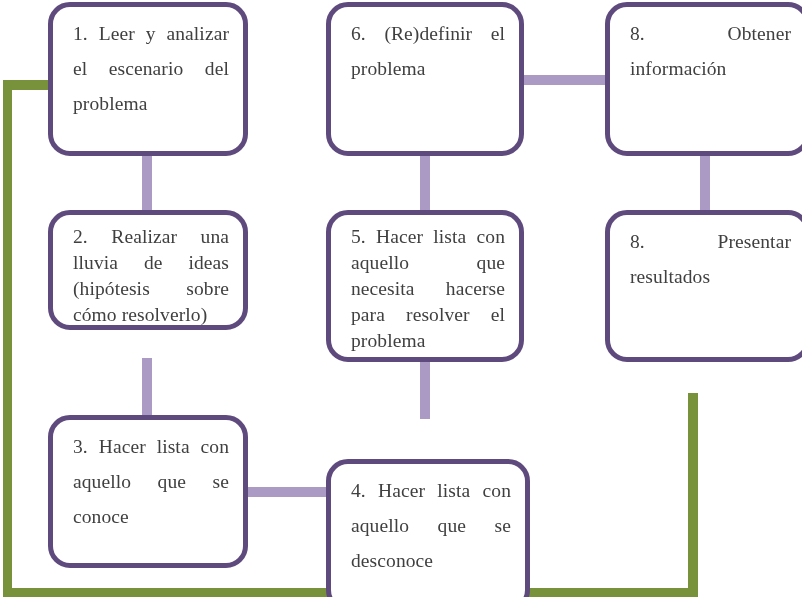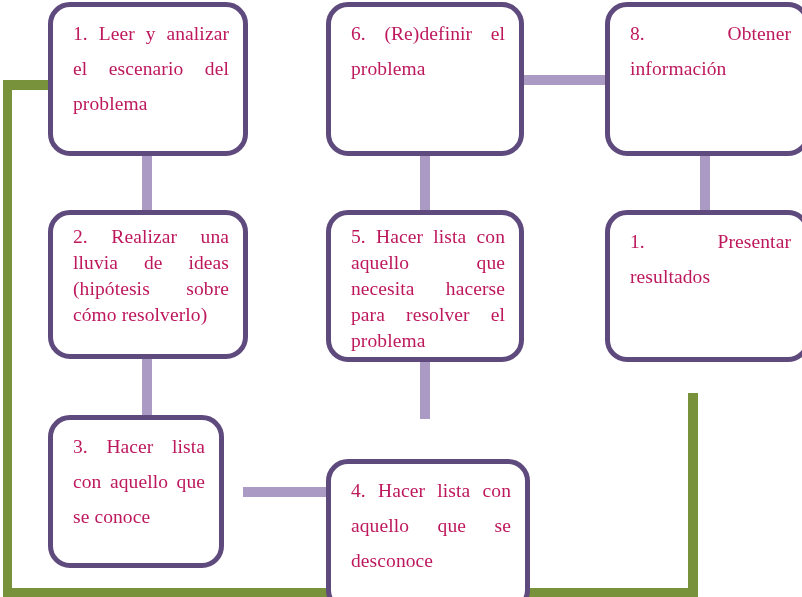--- a/index.html
+++ b/index.html
@@ -53,21 +53,21 @@
   }
   .node .txt {
     position: absolute;
     left: 20px;
     right: 14px;
     top: 9px;
     text-align: justify;
     text-align-last: left;
     font-size: 19.5px;
     line-height: 35px;
-    color: #be185d;
+    color: #404040;
     letter-spacing: 0.1px;
   }
   .node .txt.tight {
     line-height: 26px;
   }
   .node .txt.tight5 {
     line-height: 26px;
   }
 </style>
 </head>
@@ -100,33 +100,33 @@
   </div>
 
   <div class="node" style="left:326px; top:2px; width:198px; height:154px;padding-left:36px;">
     <div class="txt">6.  (Re)definir  el  problema</div>
   </div>
 
   <div class="node" style="left:605px; top:2px; width:205px; height:154px;">
     <div class="txt">8.            Obtener  información</div>
   </div>
 
-  <div class="node" style="left:48px; top:210px; width:200px; height:149px;">
+  <div class="node" style="left:48px; top:210px; width:200px; height:120px;">
     <div class="txt tight">2.   Realizar   una  lluvia   de   ideas  (hipótesis   sobre  cómo resolverlo)</div>
   </div>
 
   <div class="node" style="left:326px; top:210px; width:198px; height:152px;text-decoration:underline;">
     <div class="txt tight5">5. Hacer lista con  aquello           que  necesita    hacerse  para   resolver   el  problema</div>
   </div>
 
   <div class="node" style="left:605px; top:210px; width:205px; height:152px;">
-    <div class="txt">1.           Presentar  resultados</div>
+    <div class="txt">8.           Presentar  resultados</div>
   </div>
 
-  <div class="node" style="left:48px; top:415px; width:176px; height:153px;">
+  <div class="node" style="left:48px; top:415px; width:200px; height:153px;">
     <div class="txt">3.  Hacer  lista  con  aquello   que   se  conoce</div>
   </div>
 
   <div class="node" style="left:326px; top:415px; width:204px; height:153px;margin-top:44px;">
     <div class="txt">4.  Hacer  lista  con  aquello   que   se  desconoce</div>
   </div>
 
 </div>
 
 </body></html>

